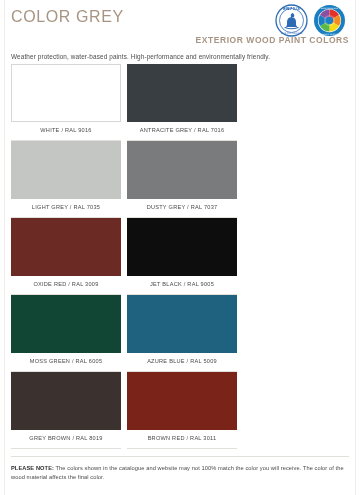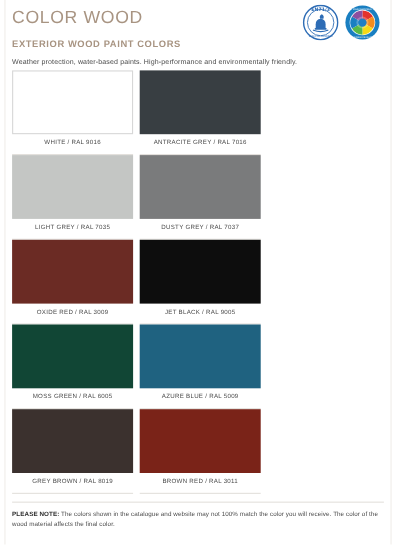--- a/index.html
+++ b/index.html
@@ -38,20 +38,21 @@
     margin: 0;
     line-height: 19px;
   }
   .subtitle {
     font-size: 8.5px;
     font-weight: bold;
     letter-spacing: 0.55px;
     color: #a89482;
     margin: 9px 0 0 0;
     line-height: 11px;
+    text-align: right;
   }
   .tagline {
     font-size: 6.4px;
     color: #4c4c4c;
     letter-spacing: 0.12px;
     margin: 6px 0 0 0;
     line-height: 9px;
   }
 
   
@@ -132,21 +133,21 @@
 </style>
 </head>
 <body>
 
 <div class="page">
 
   <div class="side-rule left"></div>
   <div class="side-rule right"></div>
 
   <div class="header">
-    <h1 class="title">COLOR WOOD</h1>
+    <h1 class="title">COLOR GREY</h1>
     <div class="subtitle">EXTERIOR WOOD PAINT COLORS</div>
     <div class="tagline">Weather protection, water-based paints. High-performance and environmentally friendly.</div>
 
     <div class="badges">
 
       <div class="badge">
         <svg viewBox="0 0 66 66" width="33" height="33" aria-hidden="true">
           <circle cx="33" cy="33" r="31" fill="#ffffff" stroke="#2d6cb5" stroke-width="2.6"></circle>
           <circle cx="33" cy="33" r="24" fill="#ffffff" stroke="#2d6cb5" stroke-width="1.6"></circle>
           <path d="M24 44 L24 36 Q24 27 33 26 Q42 27 42 36 L42 44 Z" fill="#2d6cb5"></path>

